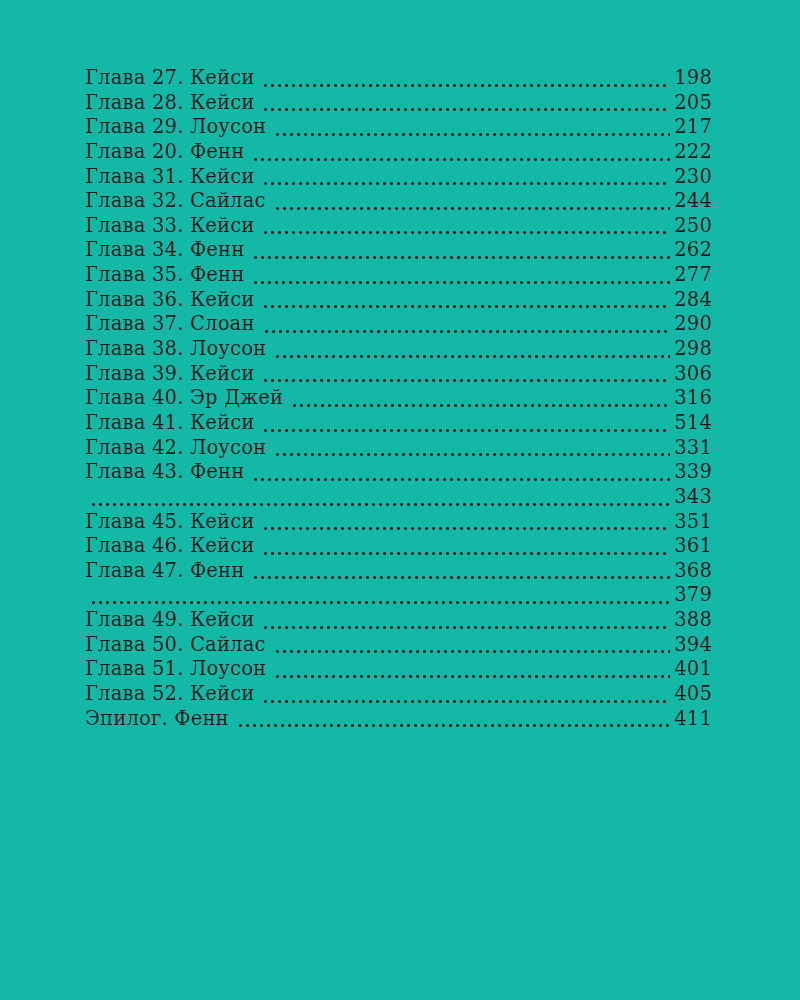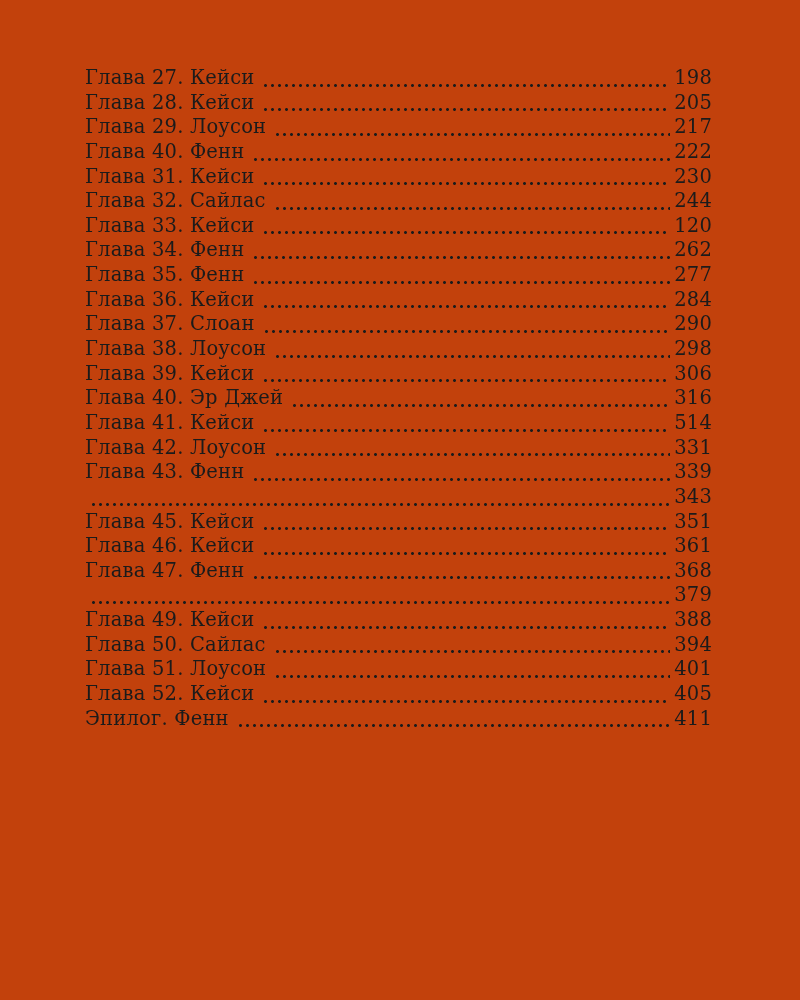--- a/index.html
+++ b/index.html
@@ -11,21 +11,21 @@
     height: 1000px;
     background: #ffffff;
     font-family: "DejaVu Serif", "Liberation Serif", serif;
     color: #1b1b1b;
     overflow: hidden;
   }
   .page {
     position: relative;
     width: 800px;
     height: 1000px;
-    background: #c2410c;
+    background: #14b8a6;
   }
   .toc {
     position: absolute;
     left: 85px;
     top: 66px;
     width: 627px;
   }
   .toc-row {
     display: flex;
     align-items: stretch;
@@ -70,41 +70,41 @@
     <span class="toc-page-num">205</span>
   </div>
 
   <div class="toc-row">
     <span class="toc-label">Глава 29. Лоусон</span>
     <span class="toc-dots"></span>
     <span class="toc-page-num">217</span>
   </div>
 
   <div class="toc-row">
-    <span class="toc-label">Глава 40. Фенн</span>
+    <span class="toc-label">Глава 20. Фенн</span>
     <span class="toc-dots"></span>
     <span class="toc-page-num">222</span>
   </div>
 
   <div class="toc-row">
     <span class="toc-label">Глава 31. Кейси</span>
     <span class="toc-dots"></span>
     <span class="toc-page-num">230</span>
   </div>
 
   <div class="toc-row">
     <span class="toc-label">Глава 32. Сайлас</span>
     <span class="toc-dots"></span>
     <span class="toc-page-num">244</span>
   </div>
 
   <div class="toc-row">
     <span class="toc-label">Глава 33. Кейси</span>
     <span class="toc-dots"></span>
-    <span class="toc-page-num">120</span>
+    <span class="toc-page-num">250</span>
   </div>
 
   <div class="toc-row">
     <span class="toc-label">Глава 34. Фенн</span>
     <span class="toc-dots"></span>
     <span class="toc-page-num">262</span>
   </div>
 
   <div class="toc-row">
     <span class="toc-label">Глава 35. Фенн</span>

